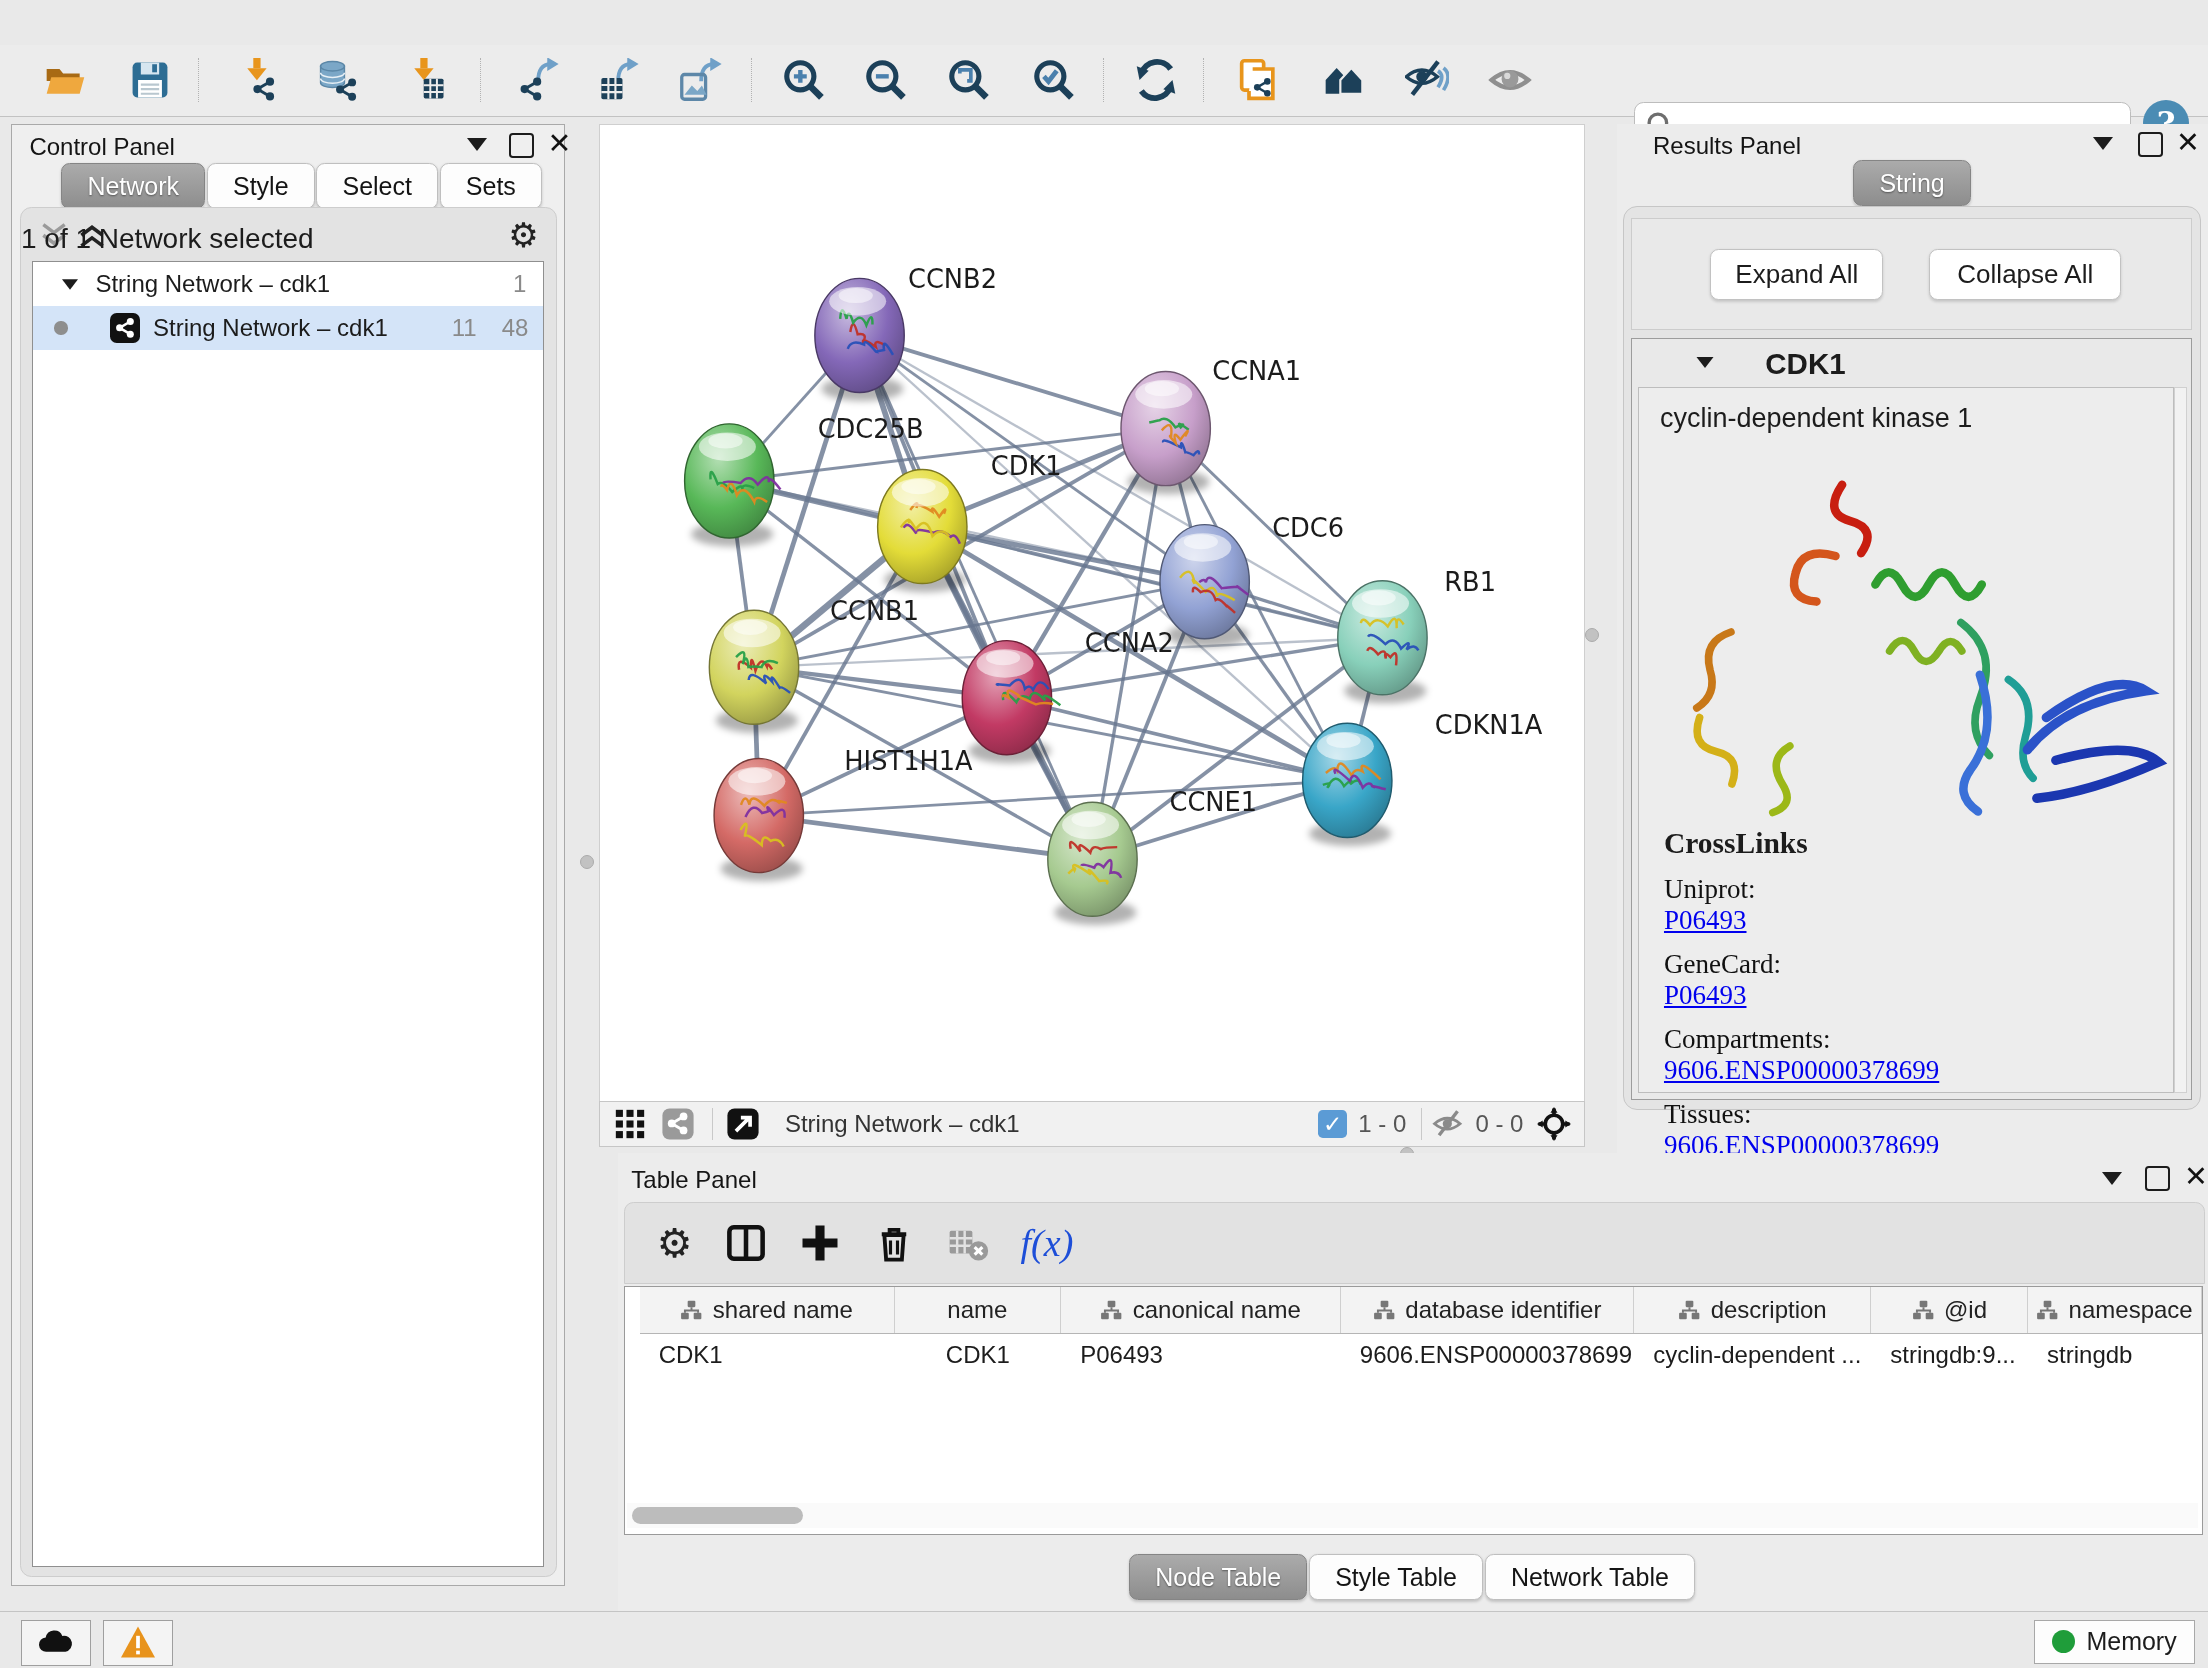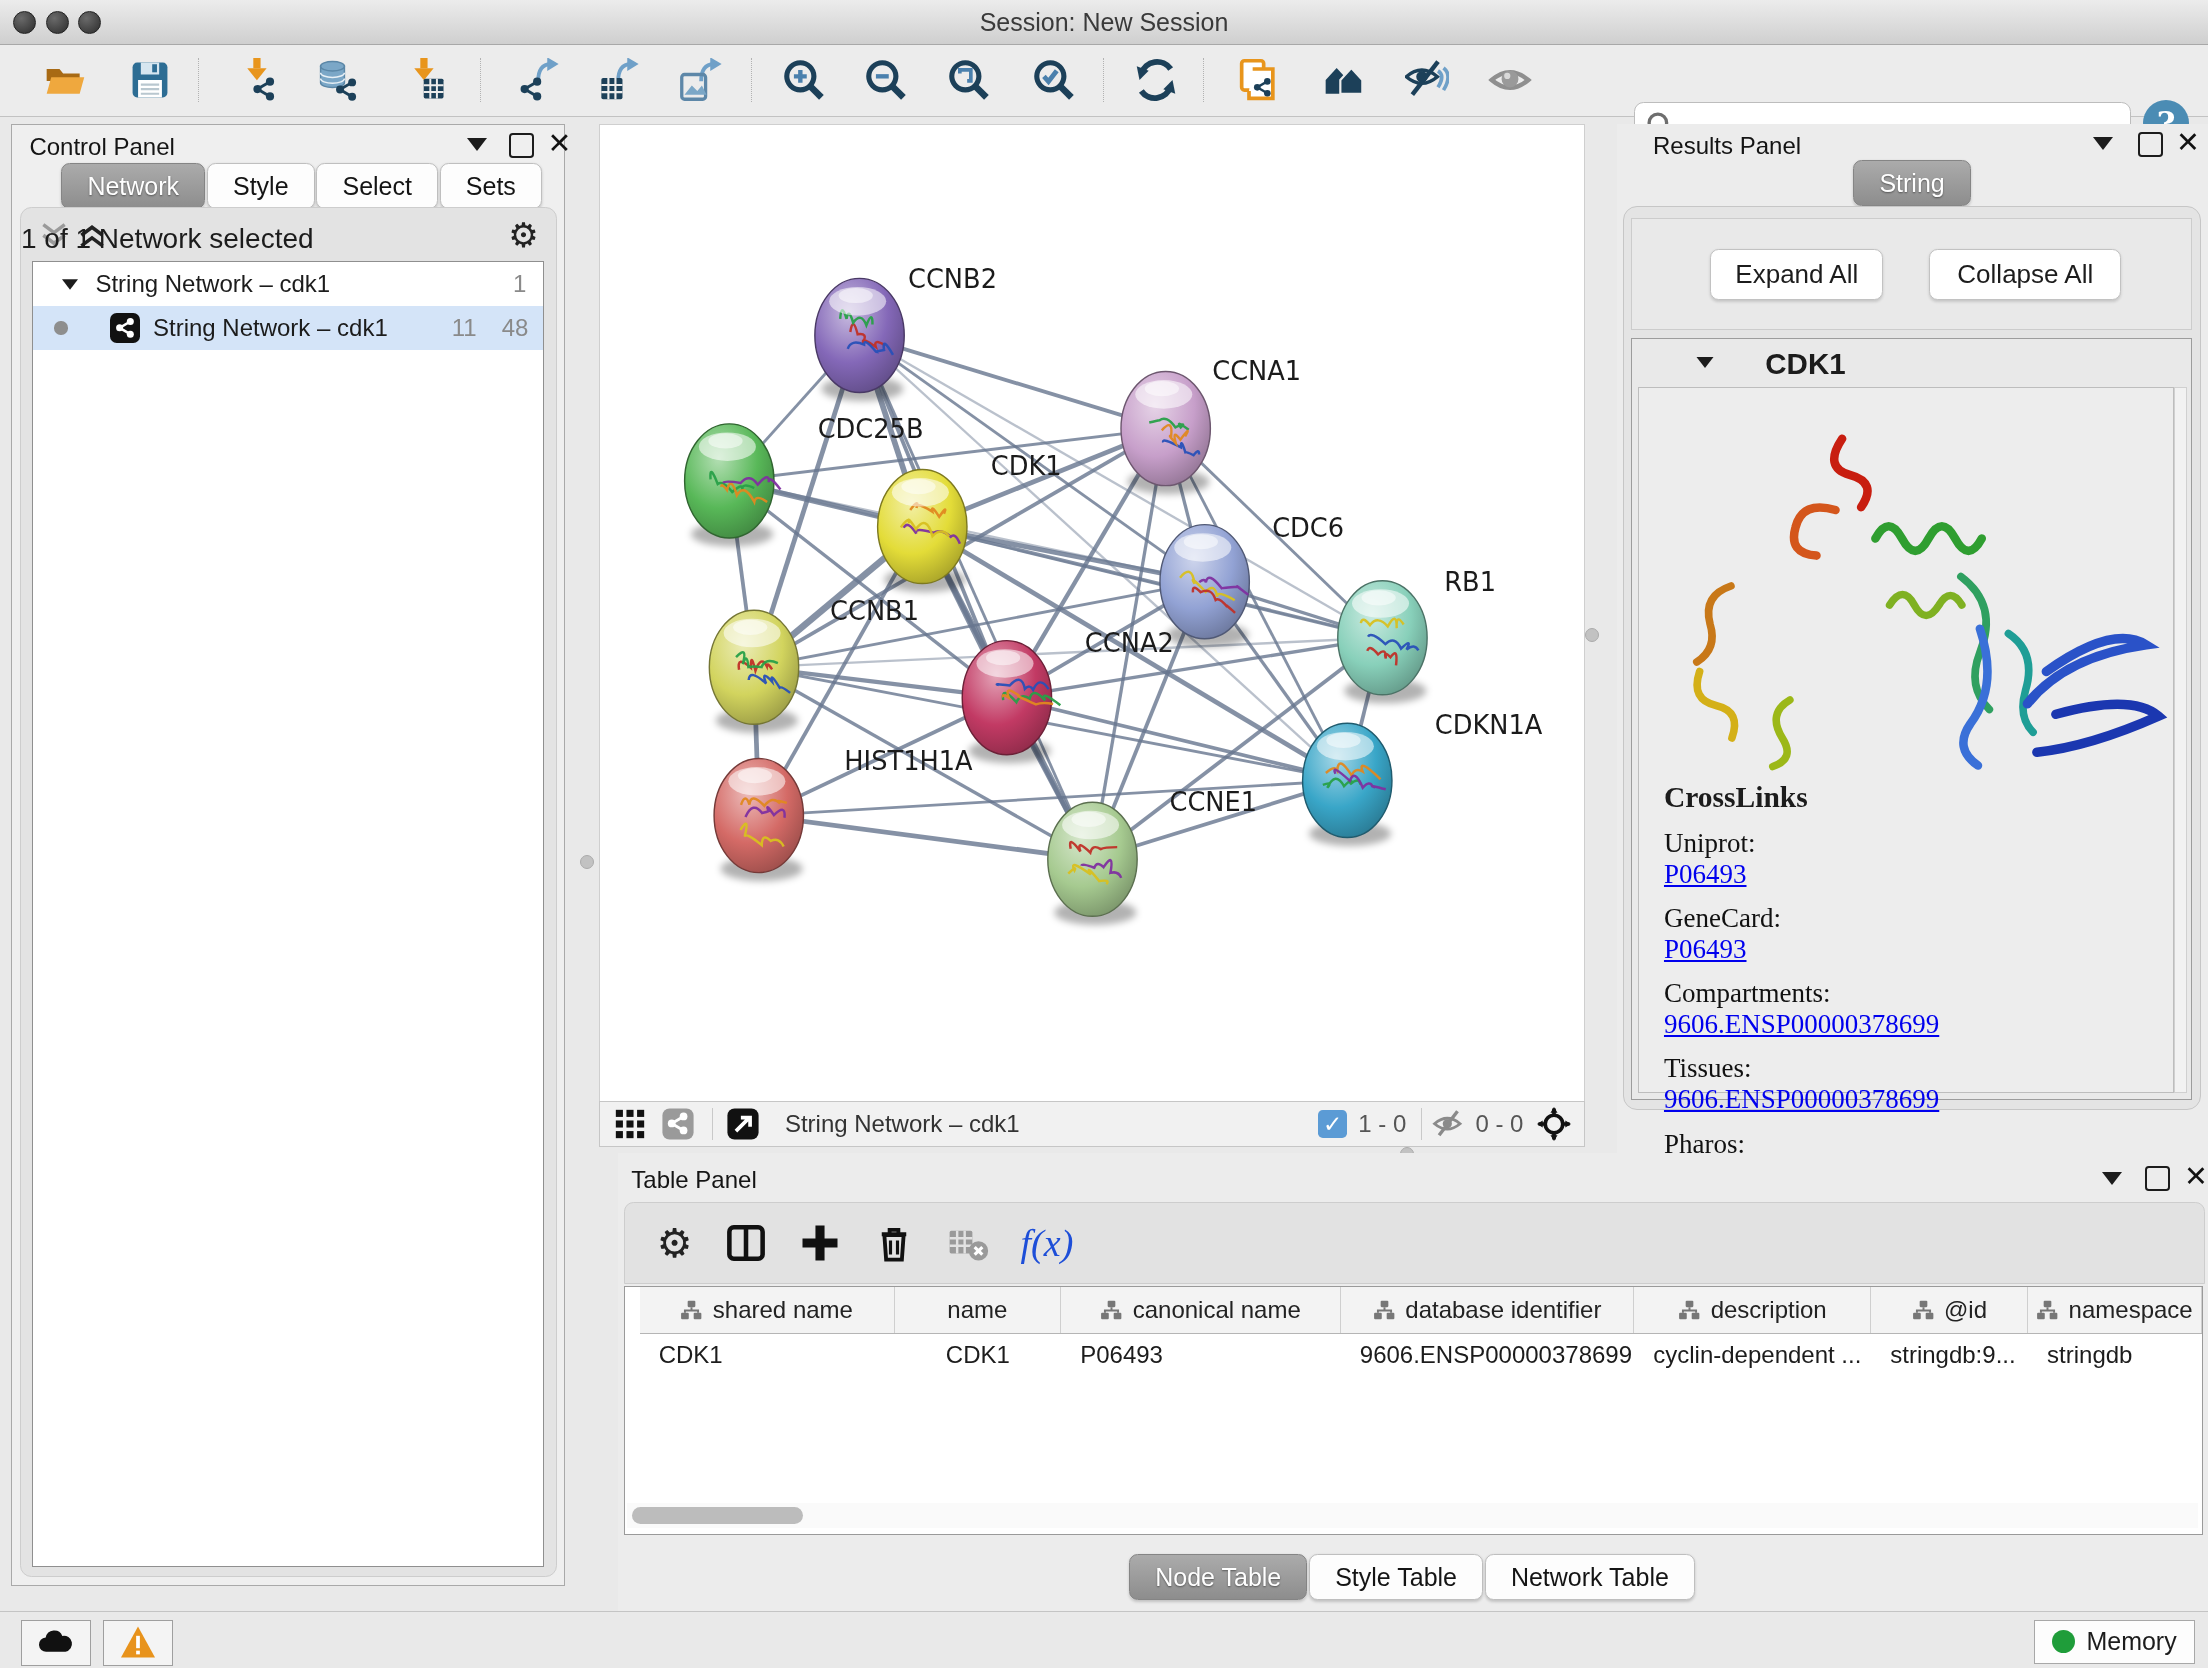--- a/index.html
+++ b/index.html
@@ -132,26 +132,20 @@
       <rect x="7" y="1" width="7" height="6" rx="1"></rect>
       <rect x="1" y="12" width="7" height="6" rx="1"></rect>
       <rect x="12.5" y="12" width="7" height="6" rx="1"></rect>
       <path d="M10.5 7 v3 M4.5 12 v-2 h12 v2" fill="none" stroke="#777" stroke-width="1.8"></path>
     </g>
   </defs>
 </svg>
 
 <div class="app">
 
-  <div class="titlebar">
-    <span class="tl" style="left:13.3px"></span>
-    <span class="tl" style="left:46px"></span>
-    <span class="tl" style="left:78px"></span>
-    <div class="wtitle">Session: New Session</div>
-  </div>
 
   <div class="toolbar">
     <svg class="tbi" style="left:43px" viewBox="0 0 24 24">
       <path d="M2 6 h7 l2 2.5 h9 v4 H2 z" fill="#a86a14"></path>
       <path d="M2 19.5 L4.5 10.5 h18 L20 19.5 z" fill="#efa83e"></path>
     </svg>
     <svg class="tbi" style="left:128px" viewBox="0 0 24 24">
       <rect x="2.5" y="2.5" width="19" height="19" rx="2.5" fill="#2d6d94"></rect>
       <rect x="7" y="2.5" width="10" height="6.5" fill="#d6e6f0"></rect>
       <rect x="13.2" y="3.4" width="2.6" height="4.4" fill="#2d6d94"></rect>
@@ -567,20 +561,21 @@
     <div class="r-inner">
       <div class="rbuttons">
         <div class="rbtn" style="left:78px;width:171px">Expand All</div>
         <div class="rbtn" style="left:297px;width:190px">Collapse All</div>
       </div>
 
       <div class="rsection">
         <span class="pbtn-tri abs" style="left:63px;top:17px;transform:scale(.85)"></span>
         <div class="abs" style="left:133px;top:7.6px;font-size:29.5px;font-weight:bold">CDK1</div>
         <div class="rbody">
+          <div style="font-size:27px;margin:15px 0 0 21px">cyclin-dependent kinase 1</div>
 
           <svg width="528" height="380" viewBox="0 0 555 400" style="display:block;margin:7.6px 0 0 7.6px">
             <g fill="none" stroke-linecap="round">
               <path d="M205 45 q-20 30 8 38 q30 8 12 34" stroke="#c81e10" stroke-width="9"></path>
               <path d="M198 120 q-35 -10 -42 18 q-8 28 22 30" stroke="#d4561c" stroke-width="9"></path>
               <path d="M88 200 q-30 10 -22 40 q8 26 -14 40" stroke="#c87818" stroke-width="8"></path>
               <path d="M55 290 q-10 30 18 36 q26 6 16 34" stroke="#d4b018" stroke-width="8"></path>
               <path d="M150 320 q-24 14 -8 40 q14 22 -10 30" stroke="#9cb818" stroke-width="8"></path>
               <path d="M240 150 q14 -26 28 0 q14 26 28 0 q14 -26 28 0 q14 26 28 0" stroke="#2f9e30" stroke-width="9"></path>
               <path d="M255 220 q14 -22 26 0 q12 22 26 0 q12 -20 24 0" stroke="#7fb122" stroke-width="8"></path>

